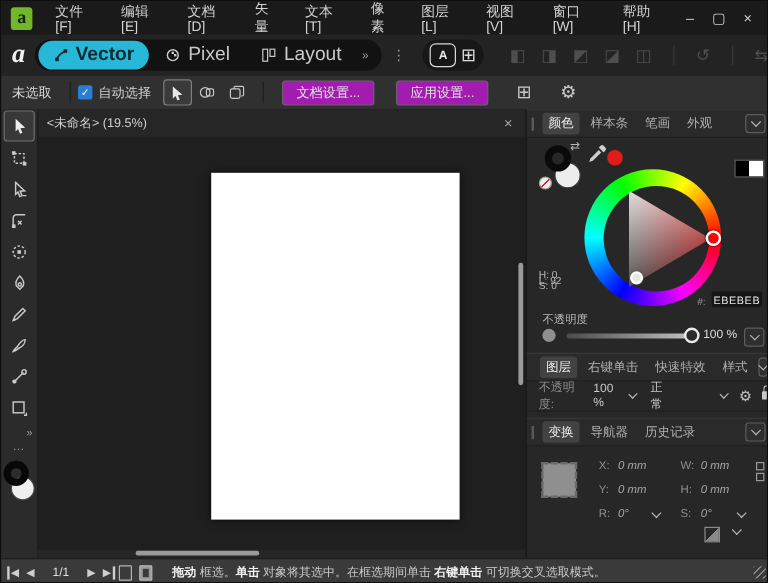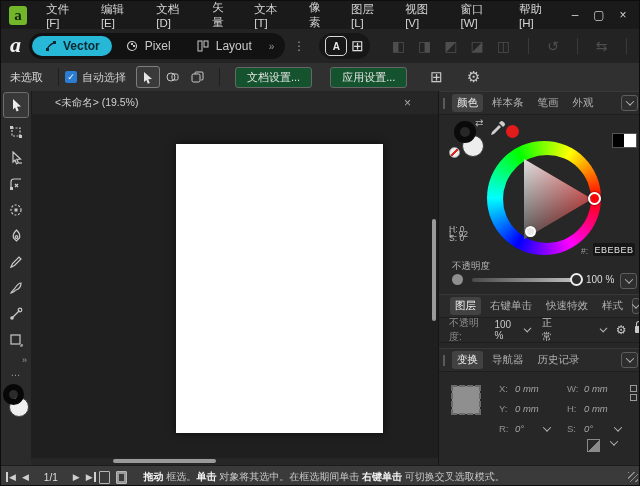--- a/index.html
+++ b/index.html
@@ -14,40 +14,40 @@
   
   #titlebar{left:0;top:0;width:640px;height:28px;background:#1a1a1a;display:flex;align-items:center;}
   #appicon{width:19px;height:19px;margin:0 9px 0 8px;background:#72b629;border-radius:3px;color:#15230a;font-weight:bold;font-size:15px;display:flex;align-items:center;justify-content:center;font-family:"Liberation Serif",serif;}
   .menu-item{padding:0 10px;color:#d4d4d4;font-size:11.5px;}
   #wincontrols{margin-left:auto;display:flex;align-items:center;gap:4px;padding-right:8px;}
   .winbtn{width:20px;height:18px;display:flex;align-items:center;justify-content:center;color:#cfcfcf;font-size:12px;}
   
   #personabar{left:0;top:28px;width:640px;height:34px;background:#232323;display:flex;align-items:center;border-bottom:1px solid #161616;}
   #plogo{font-family:"Liberation Serif",serif;font-style:italic;font-weight:bold;font-size:22px;color:#f2f2f2;margin:0 8px 2px 9px;}
   #personapill{background:#121212;border-radius:15px;height:26px;display:flex;align-items:center;padding:0 8px 0 3px;gap:2px;}
-  .persona{display:flex;align-items:center;gap:6px;padding:3px 12px;border-radius:12px;color:#c9c9c9;font-size:12px;}
+  .persona{display:flex;align-items:center;gap:6px;padding:3px 12px;border-radius:12px;color:#c9c9c9;font-size:16px;}
   .persona.active{background:#27b7d7;color:#0c2830;font-weight:bold;}
   .picon{display:inline-flex;width:13px;height:13px;align-items:center;justify-content:center;}
   #snapgroup{background:#171717;border-radius:14px;height:26px;display:flex;align-items:center;gap:4px;padding:0 6px;margin-left:14px;}
   #snapbtn{border:1.5px solid #d9d9d9;border-radius:5px;width:20px;height:18px;display:flex;align-items:center;justify-content:center;color:#e8e8e8;font-size:10px;font-weight:bold;}
   #gridbtn{color:#dcdcdc;font-size:15px;}
   .dtool{color:#4e4e4e;font-size:14px;}
   .vsep{width:1px;height:16px;background:#3a3a3a;margin:0 5px;}
   
   #contextbar{left:0;top:62px;width:640px;height:28px;background:#303030;display:flex;align-items:center;border-bottom:1px solid #171717;}
   #selstatus{padding:0 9px;color:#d8d8d8;}
   .ctxsep{width:1px;height:18px;background:#1f1f1f;margin:0 6px;}
   #autocheck{width:12px;height:12px;background:#2b7cd3;border-radius:2px;color:#fff;font-size:9px;display:flex;align-items:center;justify-content:center;margin-right:5px;}
   .ctxtoolbtn{width:22px;height:20px;display:flex;align-items:center;justify-content:center;border-radius:3px;margin:0 1px;color:#cfcfcf;font-size:13px;}
   .ctxtoolbtn.active{border:1px solid #7d7d7d;background:#3a3a3a;}
-  .ctxbtn{border:1px solid #666;border-radius:3px;background:#14532d;color:#e3e3e3;padding:2px 11px;margin:0 9px;font-size:11px;}
+  .ctxbtn{border:1px solid #666;border-radius:3px;background:#a21caf;color:#e3e3e3;padding:2px 11px;margin:0 9px;font-size:11px;}
   .ctxicon{color:#c9c9c9;font-size:15px;margin:0 10px;}
   
   #tabbar{left:30px;top:90px;width:407px;height:23px;background:#181818;display:flex;}
-  #doctab{flex:1;background:#262626;display:flex;align-items:center;padding:0 24px;color:#d0d0d0;font-size:10.5px;}
+  #doctab{flex:1;background:#262626;display:flex;align-items:center;padding:0 8px;color:#d0d0d0;font-size:10.5px;}
   #doctabclose{margin-left:auto;color:#aaa;font-size:12px;padding:0 3px;}
   
   #toolcol{left:0;top:90px;width:30px;height:374px;background:#2b2b2b;display:flex;flex-direction:column;align-items:center;border-right:1px solid #1b1b1b;}
   .tool{width:24px;height:26px;display:flex;align-items:center;justify-content:center;color:#c9c9c9;}
   .tool.active{border:1px solid #6e6e6e;border-radius:3px;background:#383838;height:24px;margin:1px 0;}
   .tool svg{stroke:#c9c9c9;fill:none;stroke-width:1.2;}
   #toolmore{align-self:flex-end;color:#9a9a9a;font-size:9px;padding-right:4px;margin-top:2px;}
   #toolellipsis{color:#9a9a9a;font-size:10px;letter-spacing:1px;margin-top:2px;}
   #toolwells{position:relative;width:26px;height:36px;margin-top:6px;}
   #wellstroke{position:absolute;left:0;top:0;width:9px;height:9px;border:6px solid #070707;border-radius:50%;z-index:2;}

